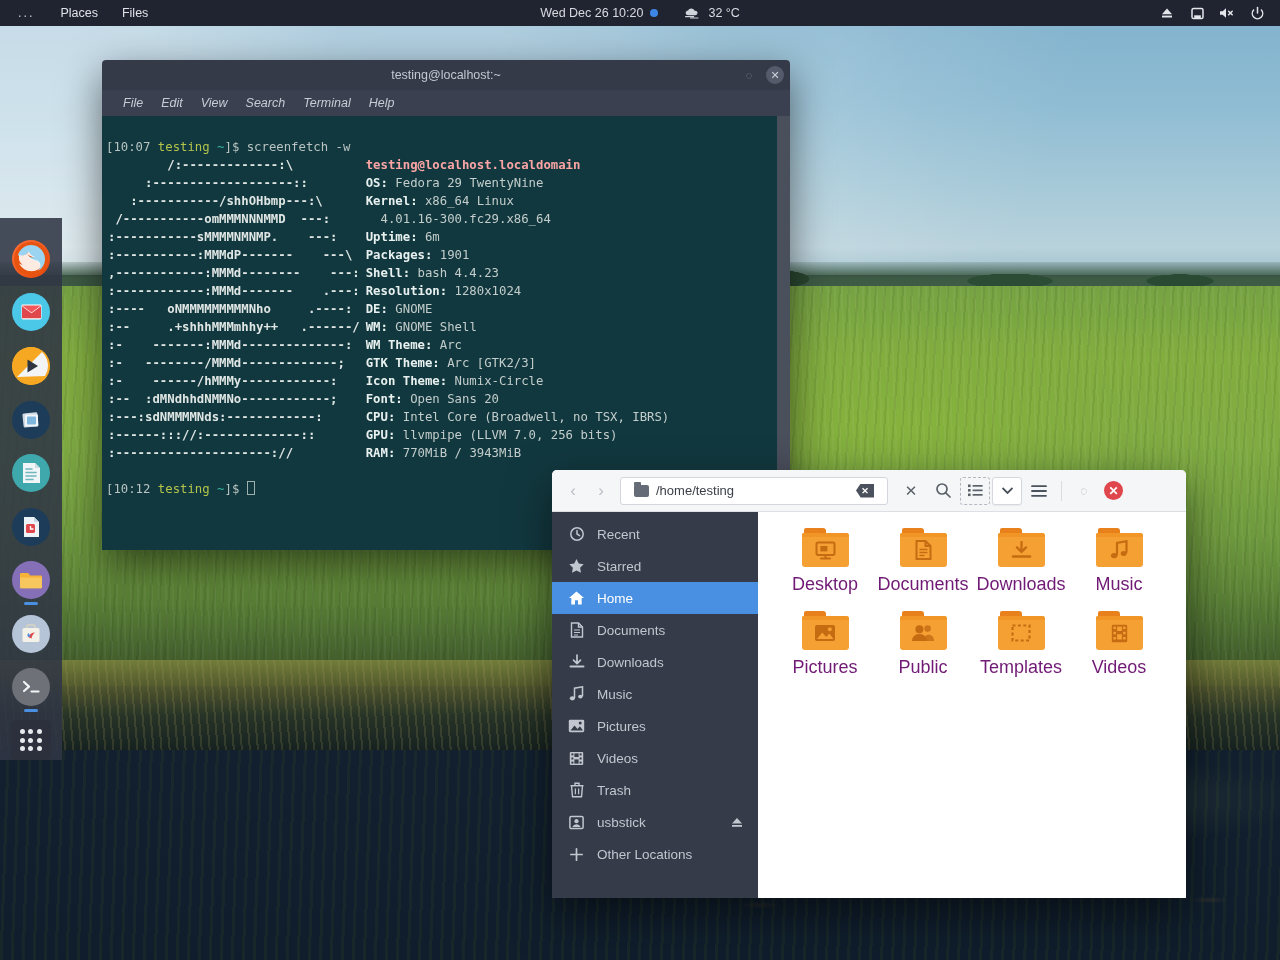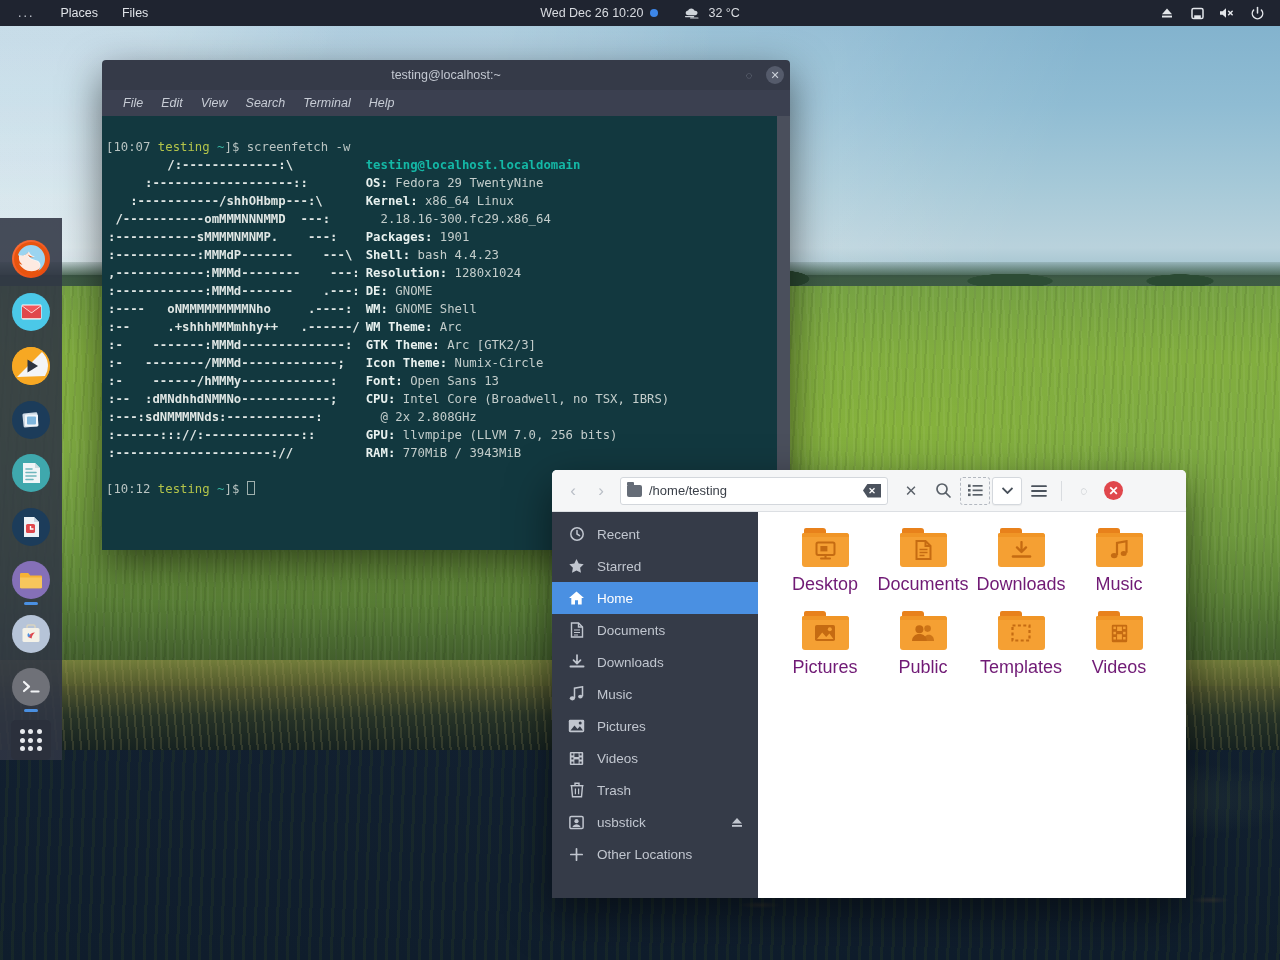--- a/index.html
+++ b/index.html
@@ -170,21 +170,21 @@
     padding:6px 0 0 4px;
     overflow:hidden;
   }
   #term-cols { display:flex; }
   #term-art {
     white-space:pre; color:#dfe6e4; font-weight:bold; padding-left:2px;
   }
   #term-info { padding-left:6px; }
   .ti-line { white-space:pre; color:#c3cdcb; }
   .ti-key { color:#e8f1ef; font-weight:bold; }
-  .ti-host { color:#14b8a6; font-weight:bold; }
+  .ti-host { color:#fca5a5; font-weight:bold; }
   .prompt-line { white-space:pre; color:#b9c4c2;margin-top:16px; }
   .p-user { color:#b3c44a; }
   .p-tilde { color:#37b8a5; }
   .cursor {
     display:inline-block; width:8px; height:14px;
     border:1px solid #9fb0ae; vertical-align:-2px;
   }
   #term-scroll {
     position:absolute; right:0; top:0; width:13px; height:100%;
     background:#4a4f5c;
@@ -206,21 +206,21 @@
     border-bottom:1px solid #dcdfe3;
     display:flex; align-items:center; padding:0 8px; gap:2px;
   }
   .nav-btn {
     width:26px; height:28px; display:flex; align-items:center; justify-content:center;
     color:#8b919b; font-size:17px;
   }
   .nav-btn.dim { color:#b9bec6; }
   #nt-path {
     flex:1; height:28px; background:#fff; border:1px solid #d3d7dc; border-radius:3px;
-    display:flex; align-items:center; padding:0 6px; margin:0 6px 0 4px;
+    display:flex; align-items:center; padding:0 13px; margin:0 6px 0 4px;
     max-width:268px;
   }
   .path-folder {
     width:15px; height:12px; background:#656c77; border-radius:1px 2px 2px 2px;
     position:relative; margin-right:7px; flex:0 0 auto;
   }
   .path-folder:before{
     content:""; position:absolute; left:0; top:-3px; width:7px; height:3px;
     background:#656c77; border-radius:1px 1px 0 0;
   }
@@ -501,32 +501,32 @@
 :-   --------/MMMd-------------;
 :-    ------/hMMMy------------:
 :--  :dMNdhhdNMMNo------------;
 :---:sdNMMMMNds:------------:
 :------::://:-------------::
 :---------------------://</div>
       <div id="term-info">
           <div class="ti-line"><span class="ti-host">testing@localhost.localdomain</span></div>
           <div class="ti-line"><span class="ti-key">OS:</span> <span>Fedora 29 TwentyNine</span></div>
           <div class="ti-line"><span class="ti-key">Kernel:</span> <span>x86_64 Linux</span></div>
-          <div class="ti-line"><span>  2.18.16-300.fc29.x86_64</span></div>
+          <div class="ti-line"><span>  4.01.16-300.fc29.x86_64</span></div>
+          <div class="ti-line"><span class="ti-key">Uptime:</span> <span>6m</span></div>
           <div class="ti-line"><span class="ti-key">Packages:</span> <span>1901</span></div>
           <div class="ti-line"><span class="ti-key">Shell:</span> <span>bash 4.4.23</span></div>
           <div class="ti-line"><span class="ti-key">Resolution:</span> <span>1280x1024</span></div>
           <div class="ti-line"><span class="ti-key">DE:</span> <span>GNOME</span></div>
           <div class="ti-line"><span class="ti-key">WM:</span> <span>GNOME Shell</span></div>
           <div class="ti-line"><span class="ti-key">WM Theme:</span> <span>Arc</span></div>
           <div class="ti-line"><span class="ti-key">GTK Theme:</span> <span>Arc [GTK2/3]</span></div>
           <div class="ti-line"><span class="ti-key">Icon Theme:</span> <span>Numix-Circle</span></div>
-          <div class="ti-line"><span class="ti-key">Font:</span> <span>Open Sans 13</span></div>
+          <div class="ti-line"><span class="ti-key">Font:</span> <span>Open Sans 20</span></div>
           <div class="ti-line"><span class="ti-key">CPU:</span> <span>Intel Core (Broadwell, no TSX, IBRS)</span></div>
-          <div class="ti-line"><span>  @ 2x 2.808GHz</span></div>
           <div class="ti-line"><span class="ti-key">GPU:</span> <span>llvmpipe (LLVM 7.0, 256 bits)</span></div>
           <div class="ti-line"><span class="ti-key">RAM:</span> <span>770MiB / 3943MiB</span></div>
         </div>
     </div>
 
     <div class="prompt-line" style="margin-top:18px;">[<span>10:12</span> <span class="p-user">testing</span> <span class="p-tilde">~</span>]$ <span class="cursor"></span></div>
 
     <div id="term-scroll">
       <div id="term-thumb"></div>
     </div>

